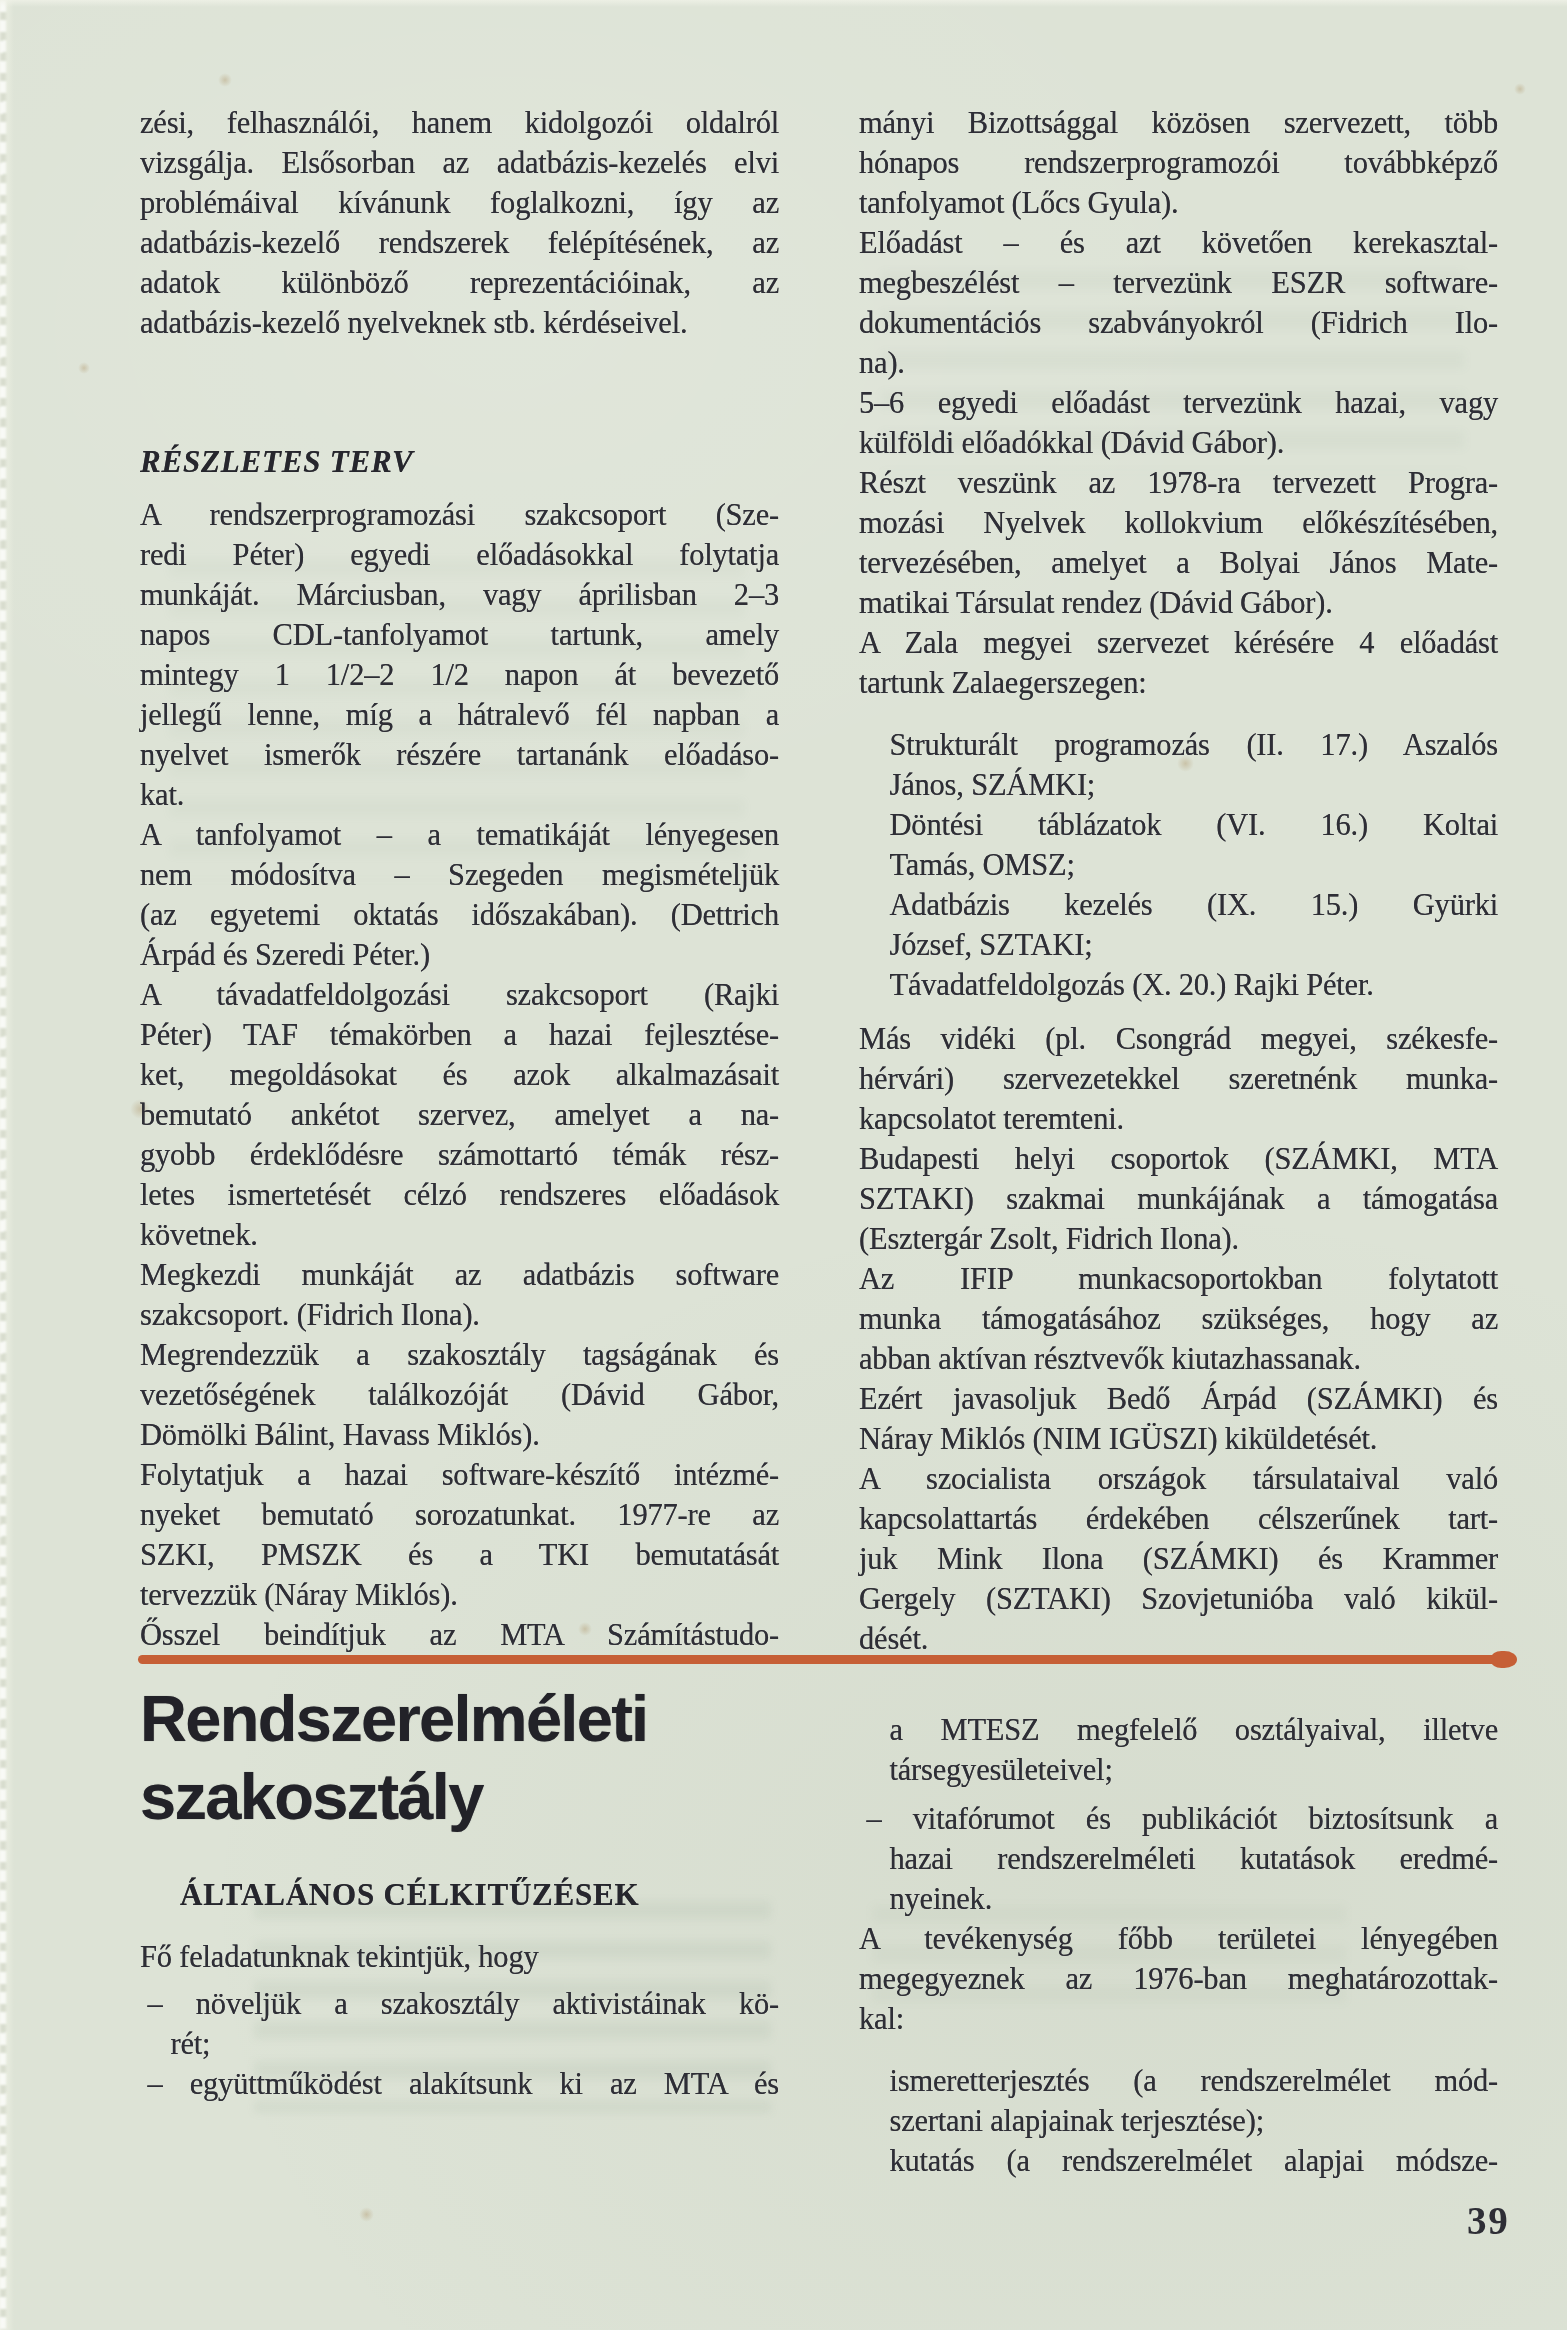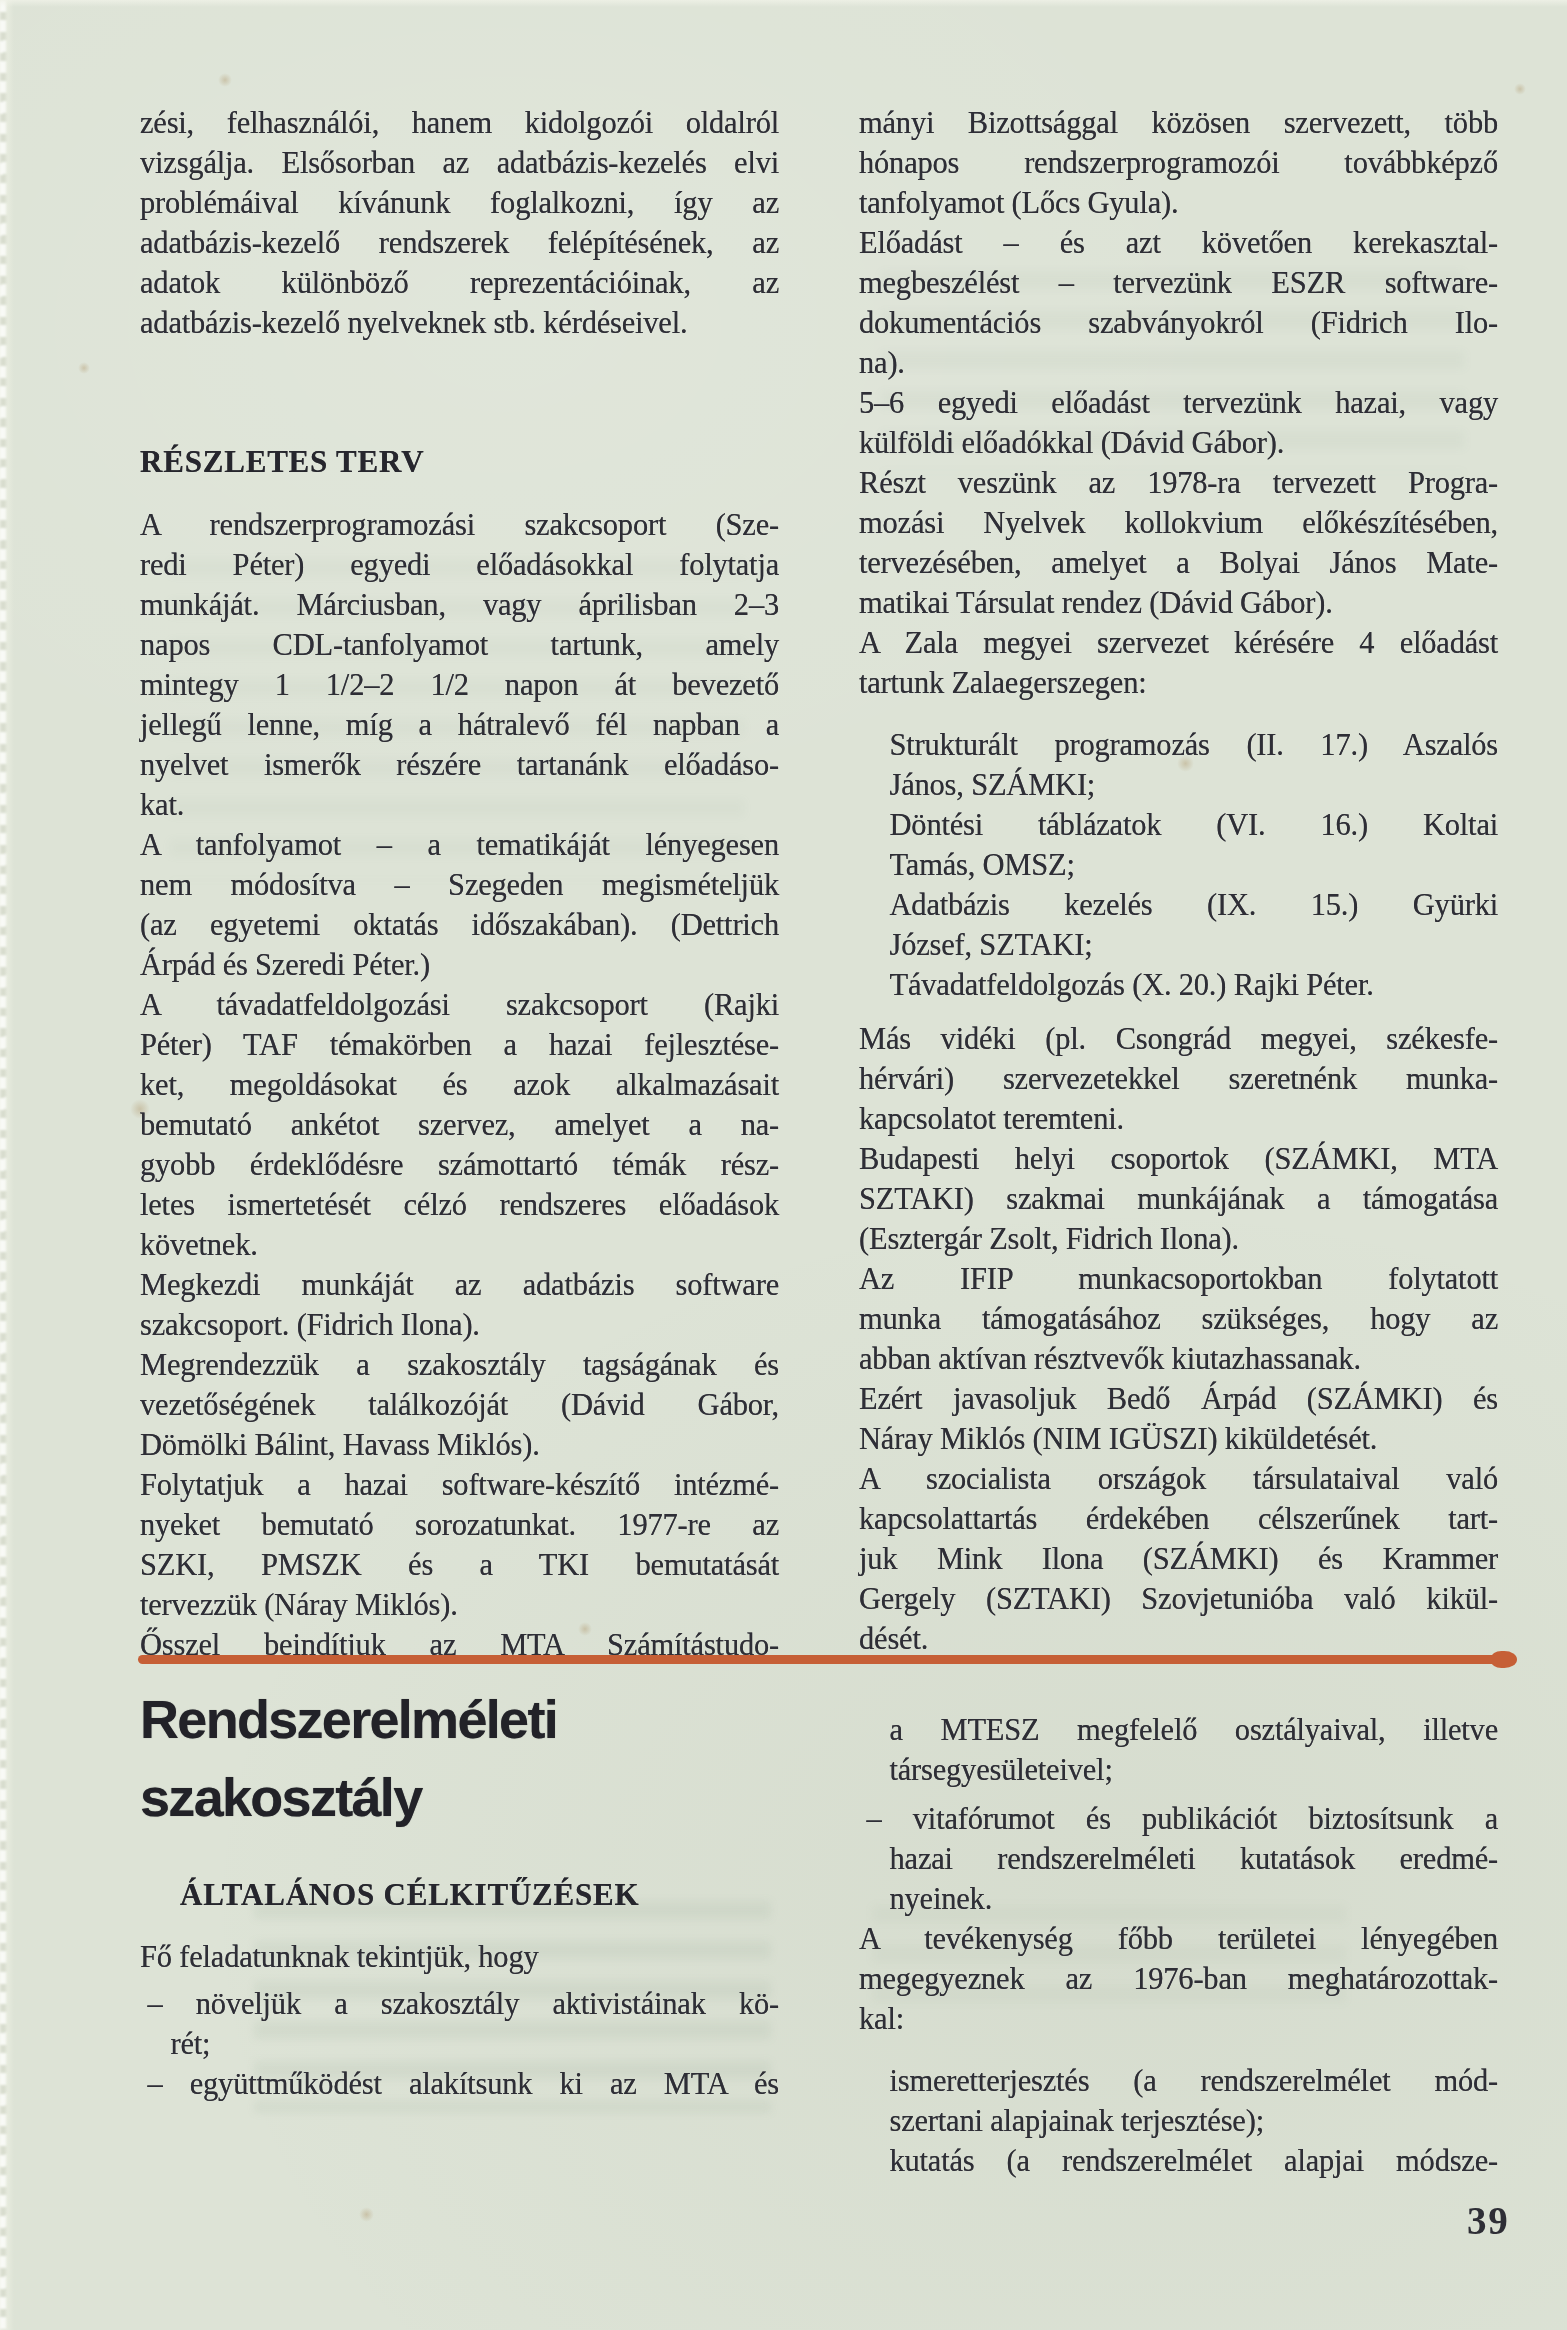--- a/index.html
+++ b/index.html
@@ -45,25 +45,25 @@
   .tl.e{text-align-last:left;}
   .tl.li{padding-left:30.5px;}
   .tl.dash{padding-left:30.5px;text-indent:-23px;}
   .g26{margin-top:22px;}
   .g16{margin-top:13.5px;}
   .g10{margin-top:8.5px;}
   .g8{margin-top:6.8px;}
 
   .subhead{margin:0;font-size:31px;line-height:44px;font-weight:700;letter-spacing:0.8px;
            color:#26262d;text-shadow:0 0 0.5px rgba(38,38,45,0.7);}
-  .col-tl .subhead{margin-top:97px;margin-bottom:21px;}
+  .col-tl .subhead{margin-top:97px;margin-bottom:11px;font-style:italic;}
   .col-bl .subhead{margin-top:37px;margin-bottom:20.3px;margin-left:40px;}
 
   .title{margin:0 0 0 0;font-family:"Liberation Sans",sans-serif;font-weight:700;
-         font-size:54px;line-height:78px;letter-spacing:-1.7px;color:#222228;
+         font-size:65px;line-height:78px;letter-spacing:-1.7px;color:#222228;
          text-shadow:0 0 0.8px rgba(34,34,40,0.6);}
 
   .rule{position:absolute;left:138px;top:1655px;width:1376px;height:8.5px;border-radius:5.1px;
         background:linear-gradient(90deg,#c2633e,#cd6036 55%,#c65a32);}
   .rule::after{content:"";position:absolute;right:-2.5px;top:-4.2px;width:25.4px;height:17px;
         border-radius:45% 55% 55% 45%;background:#c65f36;filter:blur(0.4px);}
 
   .pageno{position:absolute;left:1467px;top:2200px;font-size:39px;line-height:42px;
           font-weight:700;letter-spacing:1.7px;color:#2a2a32;}
 </style>

